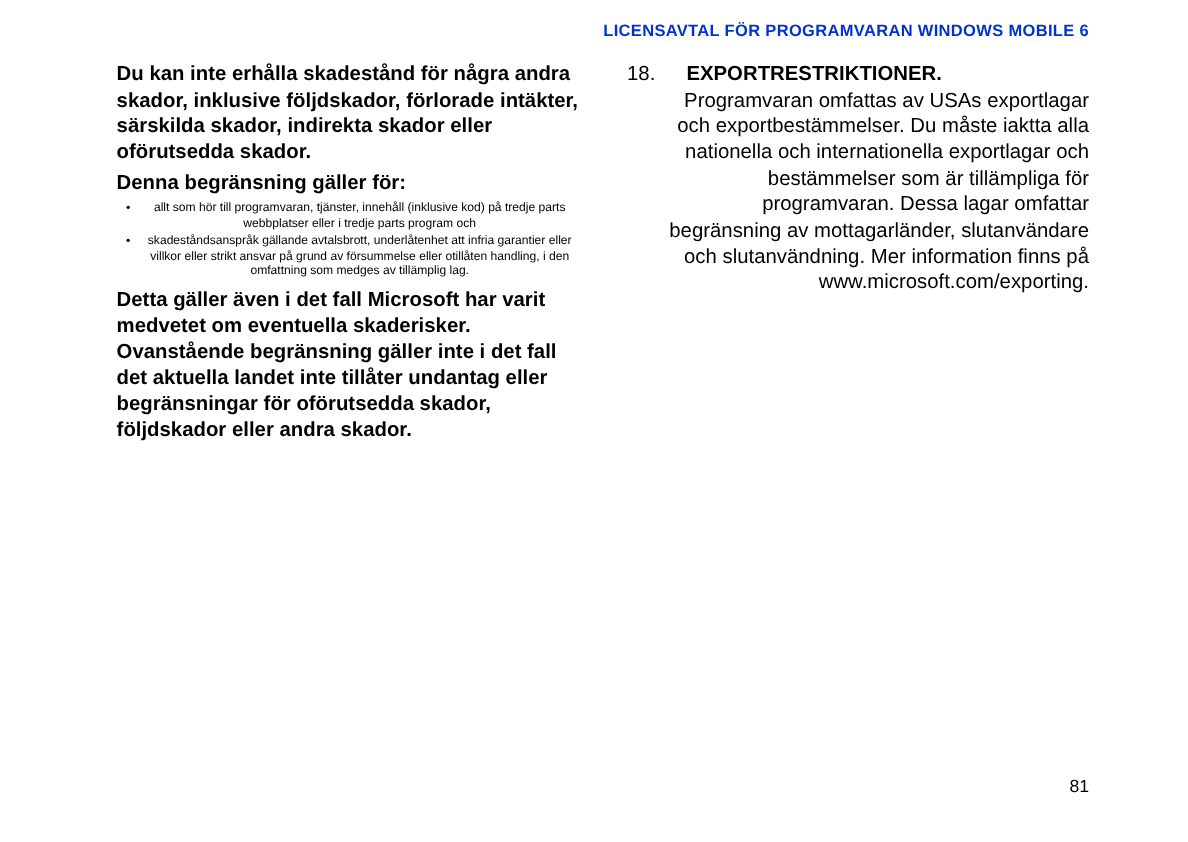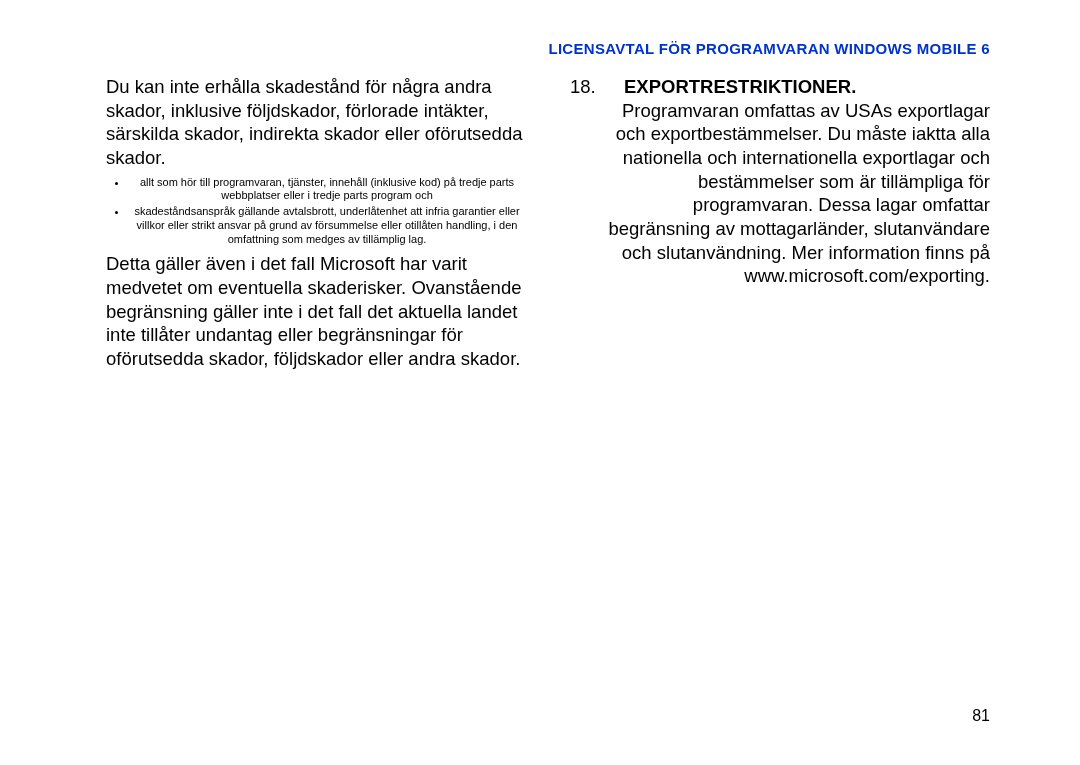--- a/index.html
+++ b/index.html
@@ -6,21 +6,21 @@
     margin: 0;
     padding: 0;
     background: #fff;
     font-family: "Verdana", "Geneva", sans-serif;
     width: 1080px;
     height: 765px;
     box-sizing: border-box;
     position: relative;
   }
   .page {
-    padding: 40px 90px 40px 106px;
+    padding: 20px 90px 40px 106px;
     box-sizing: border-box;
     display: flex;
     flex-direction: column;
     height: 100%;
   }
   .header {
     color: #0033cc;
     font-weight: bold;
     font-size: 15px;
     letter-spacing: 0.02em;
@@ -33,20 +33,21 @@
     flex: 1;
   }
   .col {
     width: 50%;
     font-size: 18.5px;
     line-height: 1.28;
     color: #000;
   }
   .para {
     margin-bottom: 4px;
+    font-weight: bold;
   }
   .bullets {
     list-style-type: disc;
     margin: 6px 0 6px 0;
     padding-left: 22px;
   }
   .bullets li {
     font-size: 11px;
     line-height: 1.25;
     margin-bottom: 2px;
@@ -77,20 +78,21 @@
 <body>
 
 <div class="page">
 
   <div class="header">LICENSAVTAL FÖR PROGRAMVARAN WINDOWS MOBILE 6</div>
 
   <div class="columns">
 
     <div class="col">
       <div class="para">Du kan inte erhålla skadestånd för några andra skador, inklusive följdskador, förlorade intäkter, särskilda skador, indirekta skador eller oförutsedda skador.</div>
+      <div class="para">Denna begränsning gäller för:</div>
       <ul class="bullets">
         <li>allt som hör till programvaran, tjänster, innehåll (inklusive kod) på tredje parts webbplatser eller i tredje parts program och</li>
         <li>skadeståndsanspråk gällande avtalsbrott, underlåtenhet att infria garantier eller villkor eller strikt ansvar på grund av försummelse eller otillåten handling, i den omfattning som medges av tillämplig lag.</li>
       </ul>
       <div class="para">Detta gäller även i det fall Microsoft har varit medvetet om eventuella skaderisker. Ovanstående begränsning gäller inte i det fall det aktuella landet inte tillåter undantag eller begränsningar för oförutsedda skador, följdskador eller andra skador.</div>
     </div>
 
     <div class="col">
       <div class="num-item">
         <span class="num">18.</span>

